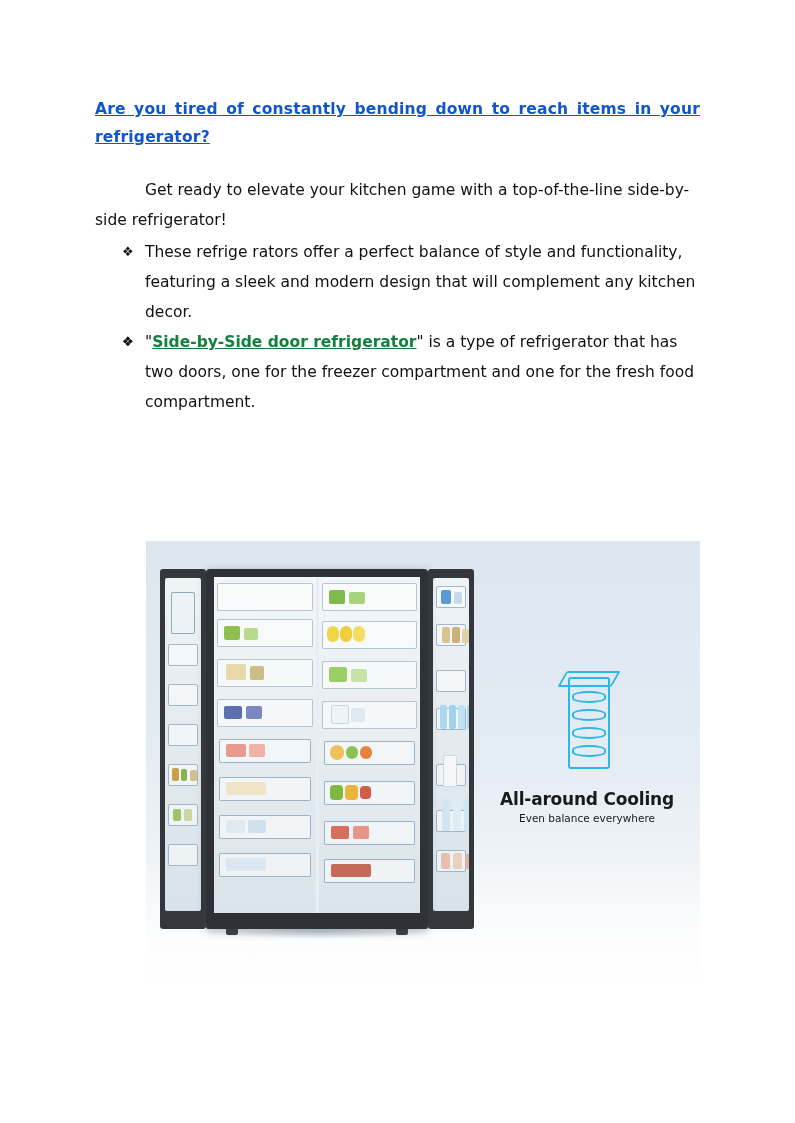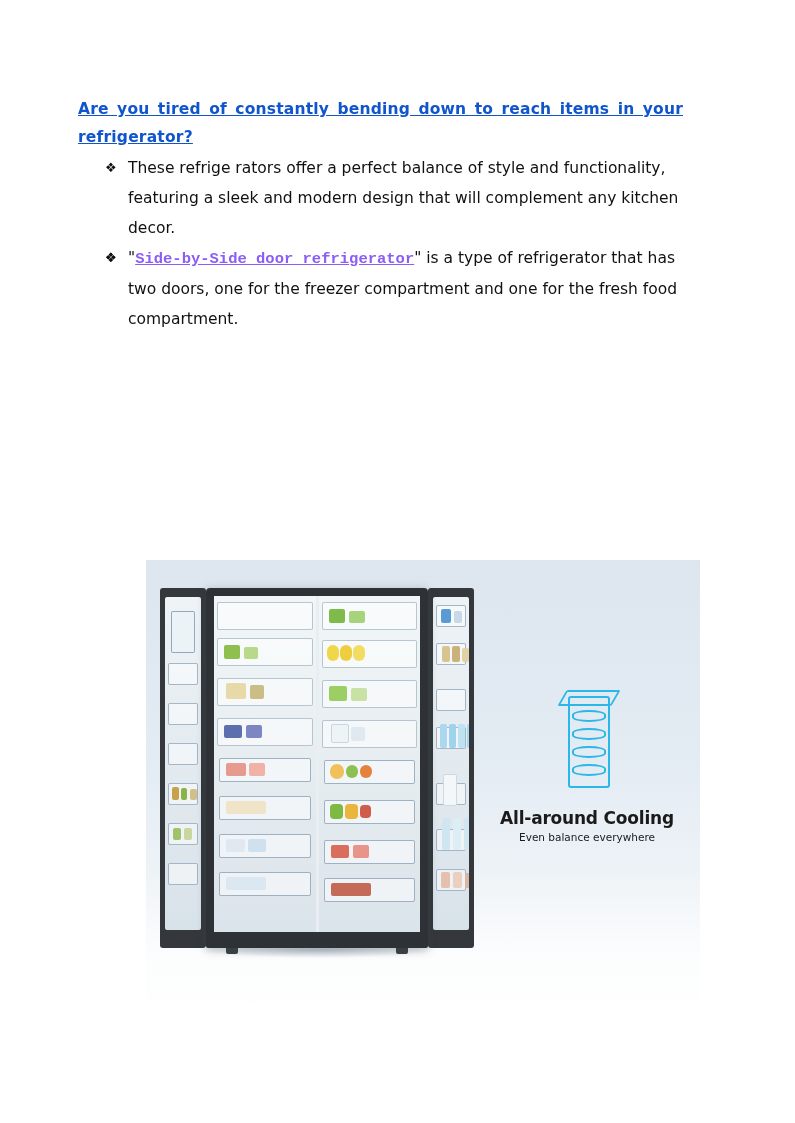--- a/index.html
+++ b/index.html
@@ -19,21 +19,21 @@
   .page {
     position: absolute;
     left: 0; top: 0;
     width: 795px;
     height: 1123px;
     background: #fff;
   }
 
   .content {
     position: absolute;
-    left: 78px;
+    left: 95px;
     top: 95px;
     width: 605px;
   }
 
   .heading {
     font-size: 15.5px;
     line-height: 28px;
     color: #1155cc;
     font-weight: bold;
     text-decoration: underline;
@@ -66,36 +66,34 @@
   }
   ul.bullets > li .marker {
     position: absolute;
     left: 27px;
     top: 0;
     font-size: 13px;
     line-height: 30px;
     color: #111;
   }
   .link-inline {
-    color: #8b5cf6;
+    color: #15803d;
     text-decoration: underline;
     font-weight: bold;
-    font-family: Liberation Mono, monospace;
   }
 
   
   .figure {
     position: absolute;
     left: 146px;
     top: 541px;
     width: 554px;
     height: 444px;
     background: linear-gradient(180deg,#dde6ef 0%, #e3ebf3 45%, #eef3f7 72%, #f3f7fa 100%);
     overflow: hidden;
-    margin-top: 19px;
   }
   .floor-glow {
     position: absolute;
     left: 0; bottom: 0; width: 100%; height: 130px;
     background: linear-gradient(180deg, rgba(255,255,255,0) 0%, rgba(255,255,255,0.75) 60%, rgba(255,255,255,0.95) 100%);
   }
   .floor-streak {
     position: absolute;
     bottom: 42px; left: 0; width: 100%; height: 2px;
     background: rgba(255,255,255,0.8);
@@ -260,20 +258,21 @@
 <body>
 
 <div class="page">
 
   <div class="content">
 
     <p class="heading">
       <span>Are you tired of constantly bending down to reach items in your refrigerator?</span>
     </p>
 
+    <p class="para">Get ready to elevate your kitchen game with a top-of-the-line side-by-side refrigerator!</p>
 
     <ul class="bullets">
 
       <li>
         <span class="marker">❖</span>
         <span>These refrige rators offer a perfect balance of style and functionality, featuring a sleek and modern design that will complement any kitchen decor.</span><br>
       </li>
 
       <li>
         <span class="marker">❖</span>

